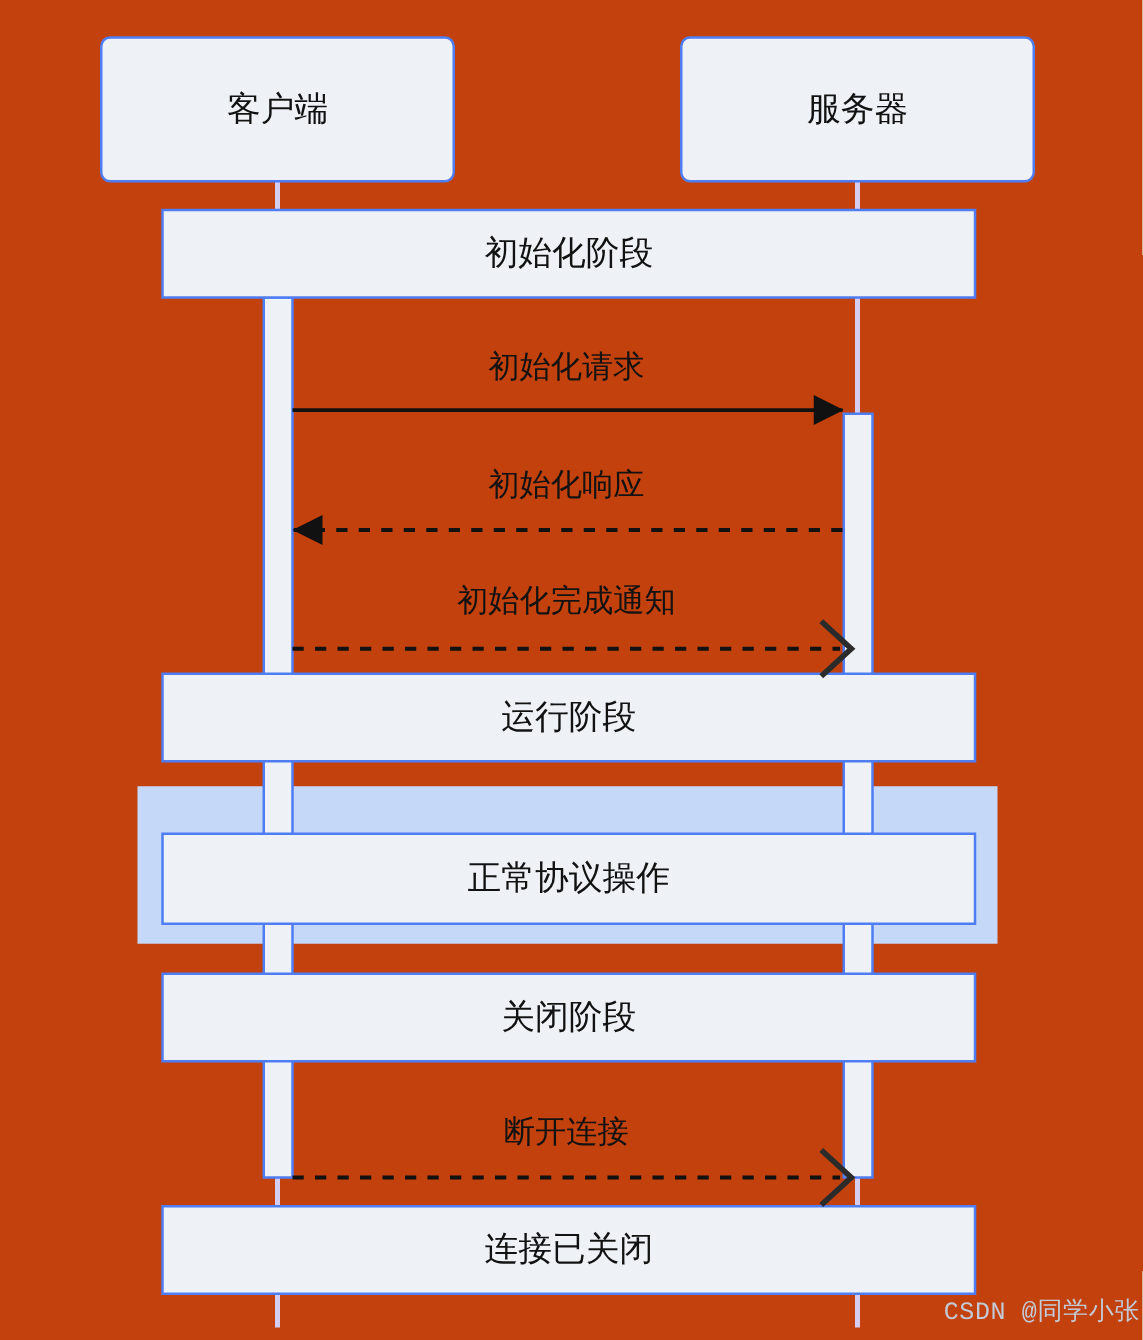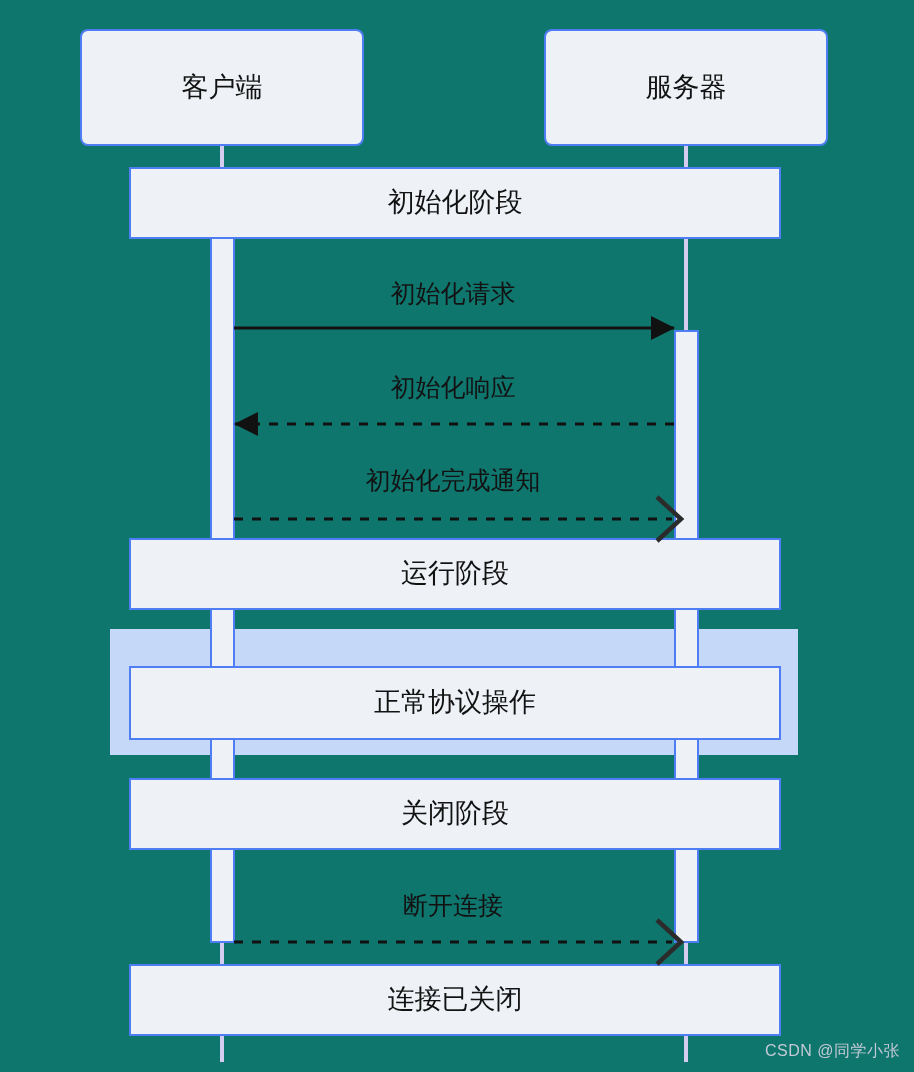--- a/index.html
+++ b/index.html
@@ -7,21 +7,21 @@
     padding: 0;
     background: #ffffff;
   }
   body {
     font-family: "Liberation Sans", "DejaVu Sans", sans-serif;
   }
   #stage {
     position: relative;
     width: 914px;
     height: 1072px;
-    background: #0f766e;
+    background: #c2410c;
     overflow: hidden;
   }
   svg.diagram {
     position: absolute;
     left: 0;
     top: 0;
     width: 914px;
     height: 1072px;
     display: block;
   }
@@ -88,24 +88,24 @@
   }
   text.msg-label {
     font-family: "Liberation Sans", "DejaVu Sans", sans-serif;
     font-size: 25px;
     fill: #121212;
     text-anchor: middle;
     dominant-baseline: middle;
   }
   .watermark {
     position: absolute;
-    right: 14px;
+    right: 2px;
     bottom: 10px;
-    font-family: Liberation Sans, sans-serif;
-    font-size: 16px;
+    font-family: Liberation Mono, monospace;
+    font-size: 20px;
     color: #c3cad6;
     letter-spacing: 0.5px;
     white-space: nowrap;
     user-select: none;
   }
 </style>
 </head>
 <body>
 
 <div id="stage">

